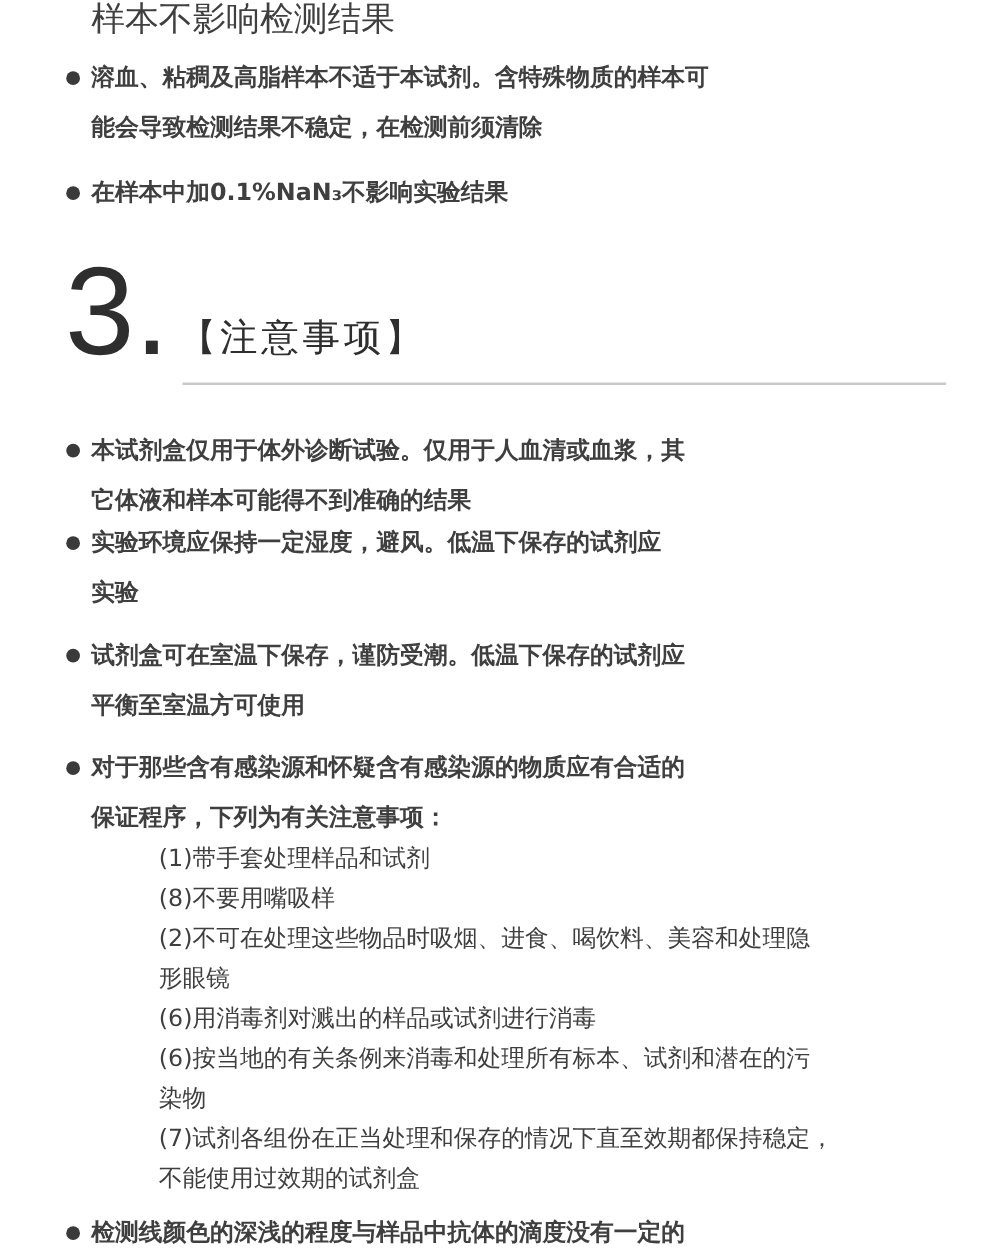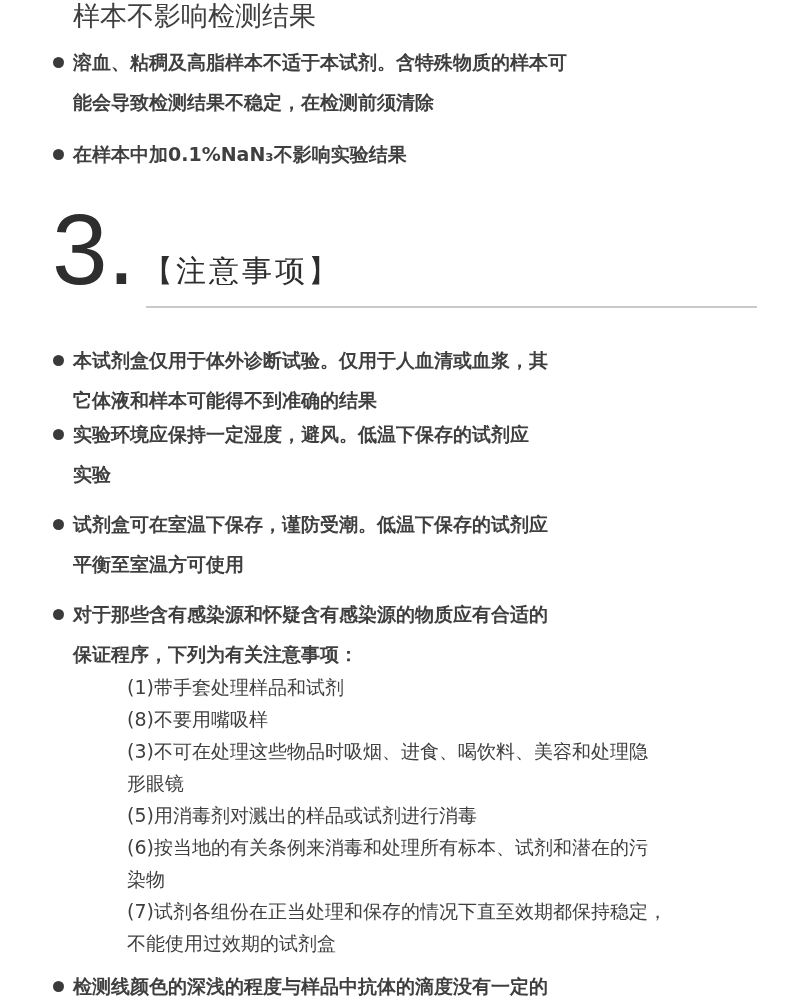--- a/index.html
+++ b/index.html
@@ -147,23 +147,23 @@
 
   <div class="bullet b5">
     <span class="dot"></span>
     <div class="btext">试剂盒可在室温下保存，谨防受潮。低温下保存的试剂应
 平衡至室温方可使用</div>
   </div>
 
   <div class="precaution-list">
     <div class="precaution-item">(1)带手套处理样品和试剂</div>
     <div class="precaution-item">(8)不要用嘴吸样</div>
-    <div class="precaution-item">(3)不可在处理这些物品时吸烟、进食、喝饮料、美容和处理隐
+    <div class="precaution-item">(2)不可在处理这些物品时吸烟、进食、喝饮料、美容和处理隐
 形眼镜</div>
-    <div class="precaution-item">(5)用消毒剂对溅出的样品或试剂进行消毒</div>
+    <div class="precaution-item">(6)用消毒剂对溅出的样品或试剂进行消毒</div>
     <div class="precaution-item">(6)按当地的有关条例来消毒和处理所有标本、试剂和潜在的污
 染物</div>
     <div class="precaution-item">(7)试剂各组份在正当处理和保存的情况下直至效期都保持稳定，
 不能使用过效期的试剂盒</div>
   </div>
 
   <div class="bullet b7">
     <span class="dot"></span>
     <div class="btext">检测线颜色的深浅的程度与样品中抗体的滴度没有一定的</div>
   </div>

